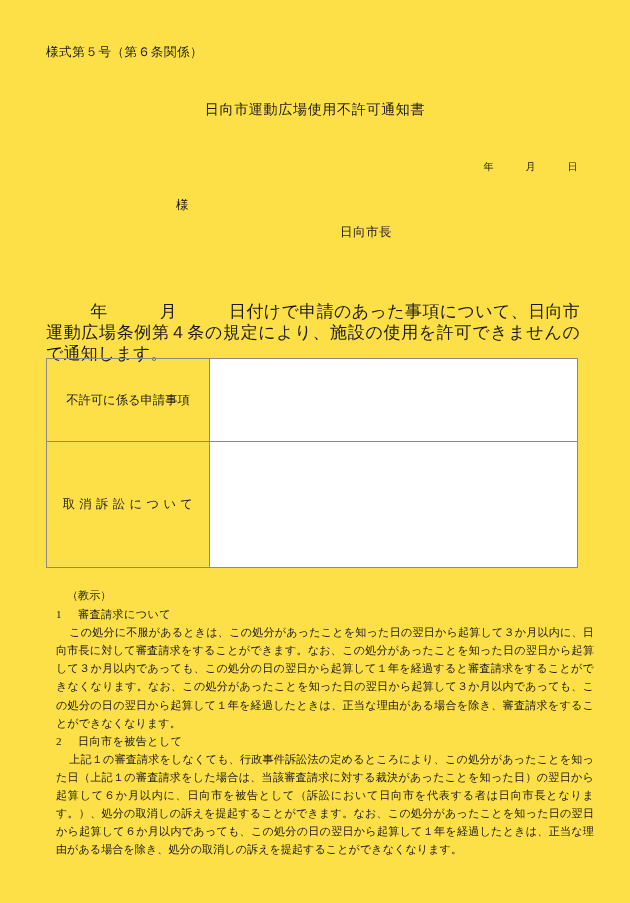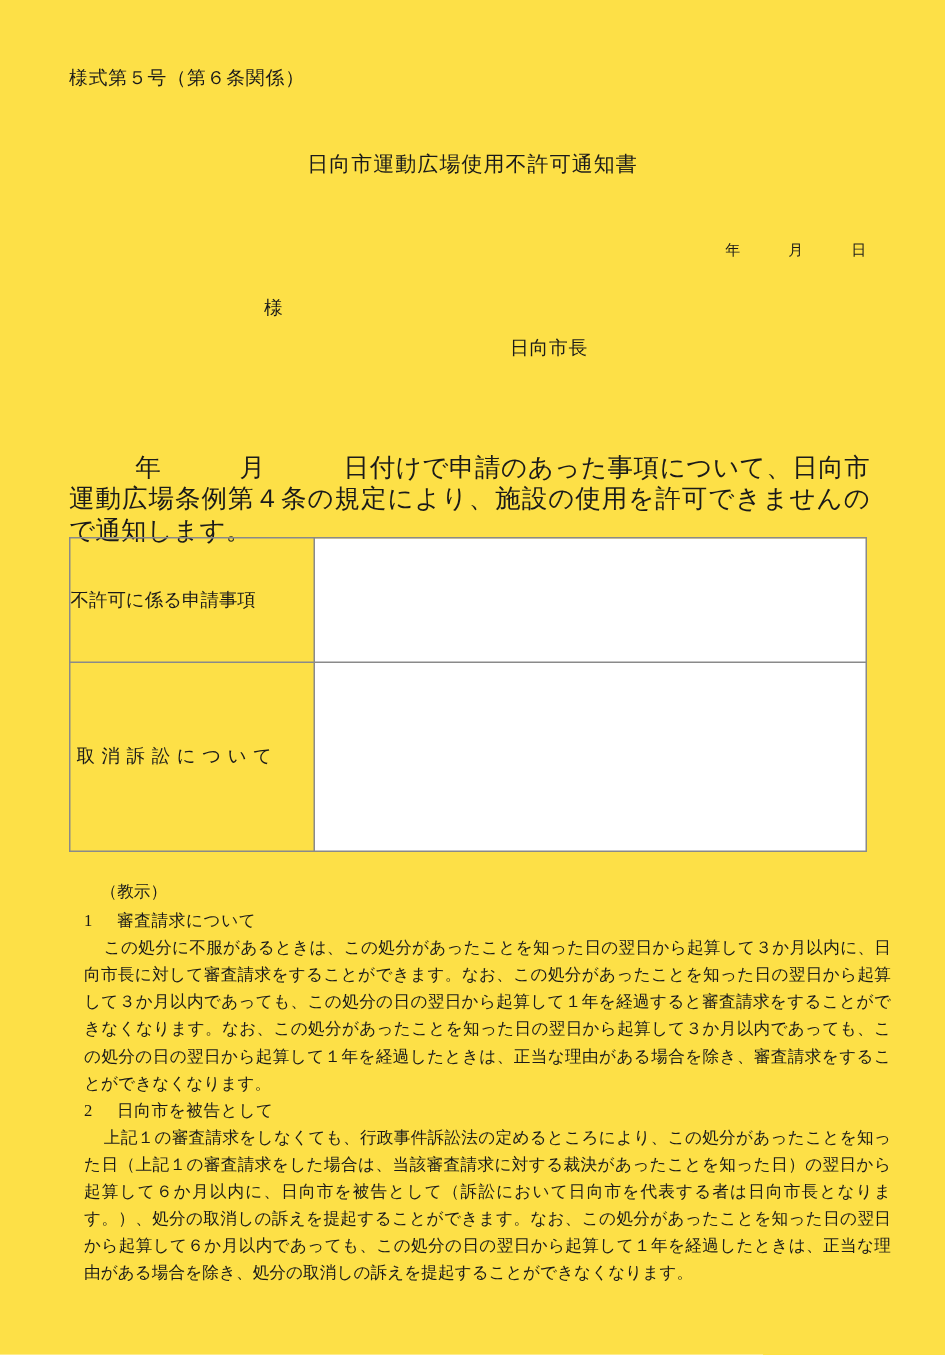--- a/index.html
+++ b/index.html
@@ -95,20 +95,21 @@
     border-collapse: collapse;
     table-layout: fixed;
   }
   .form-table td {
     border: 1px solid #8a8a8a;
     vertical-align: middle;
     padding: 0;
   }
   .form-table td.label-cell {
     width: 162px;
+    text-align: center;
     font-size: 12.3px;
   }
   .form-table tr.row-1 td { height: 82px; }
   .form-table tr.row-2 td { height: 125px; }
   .label-spaced {
     letter-spacing: 4.4px;
     padding-left: 4px;
   }
   .value-cell { background: #ffffff; }
 

